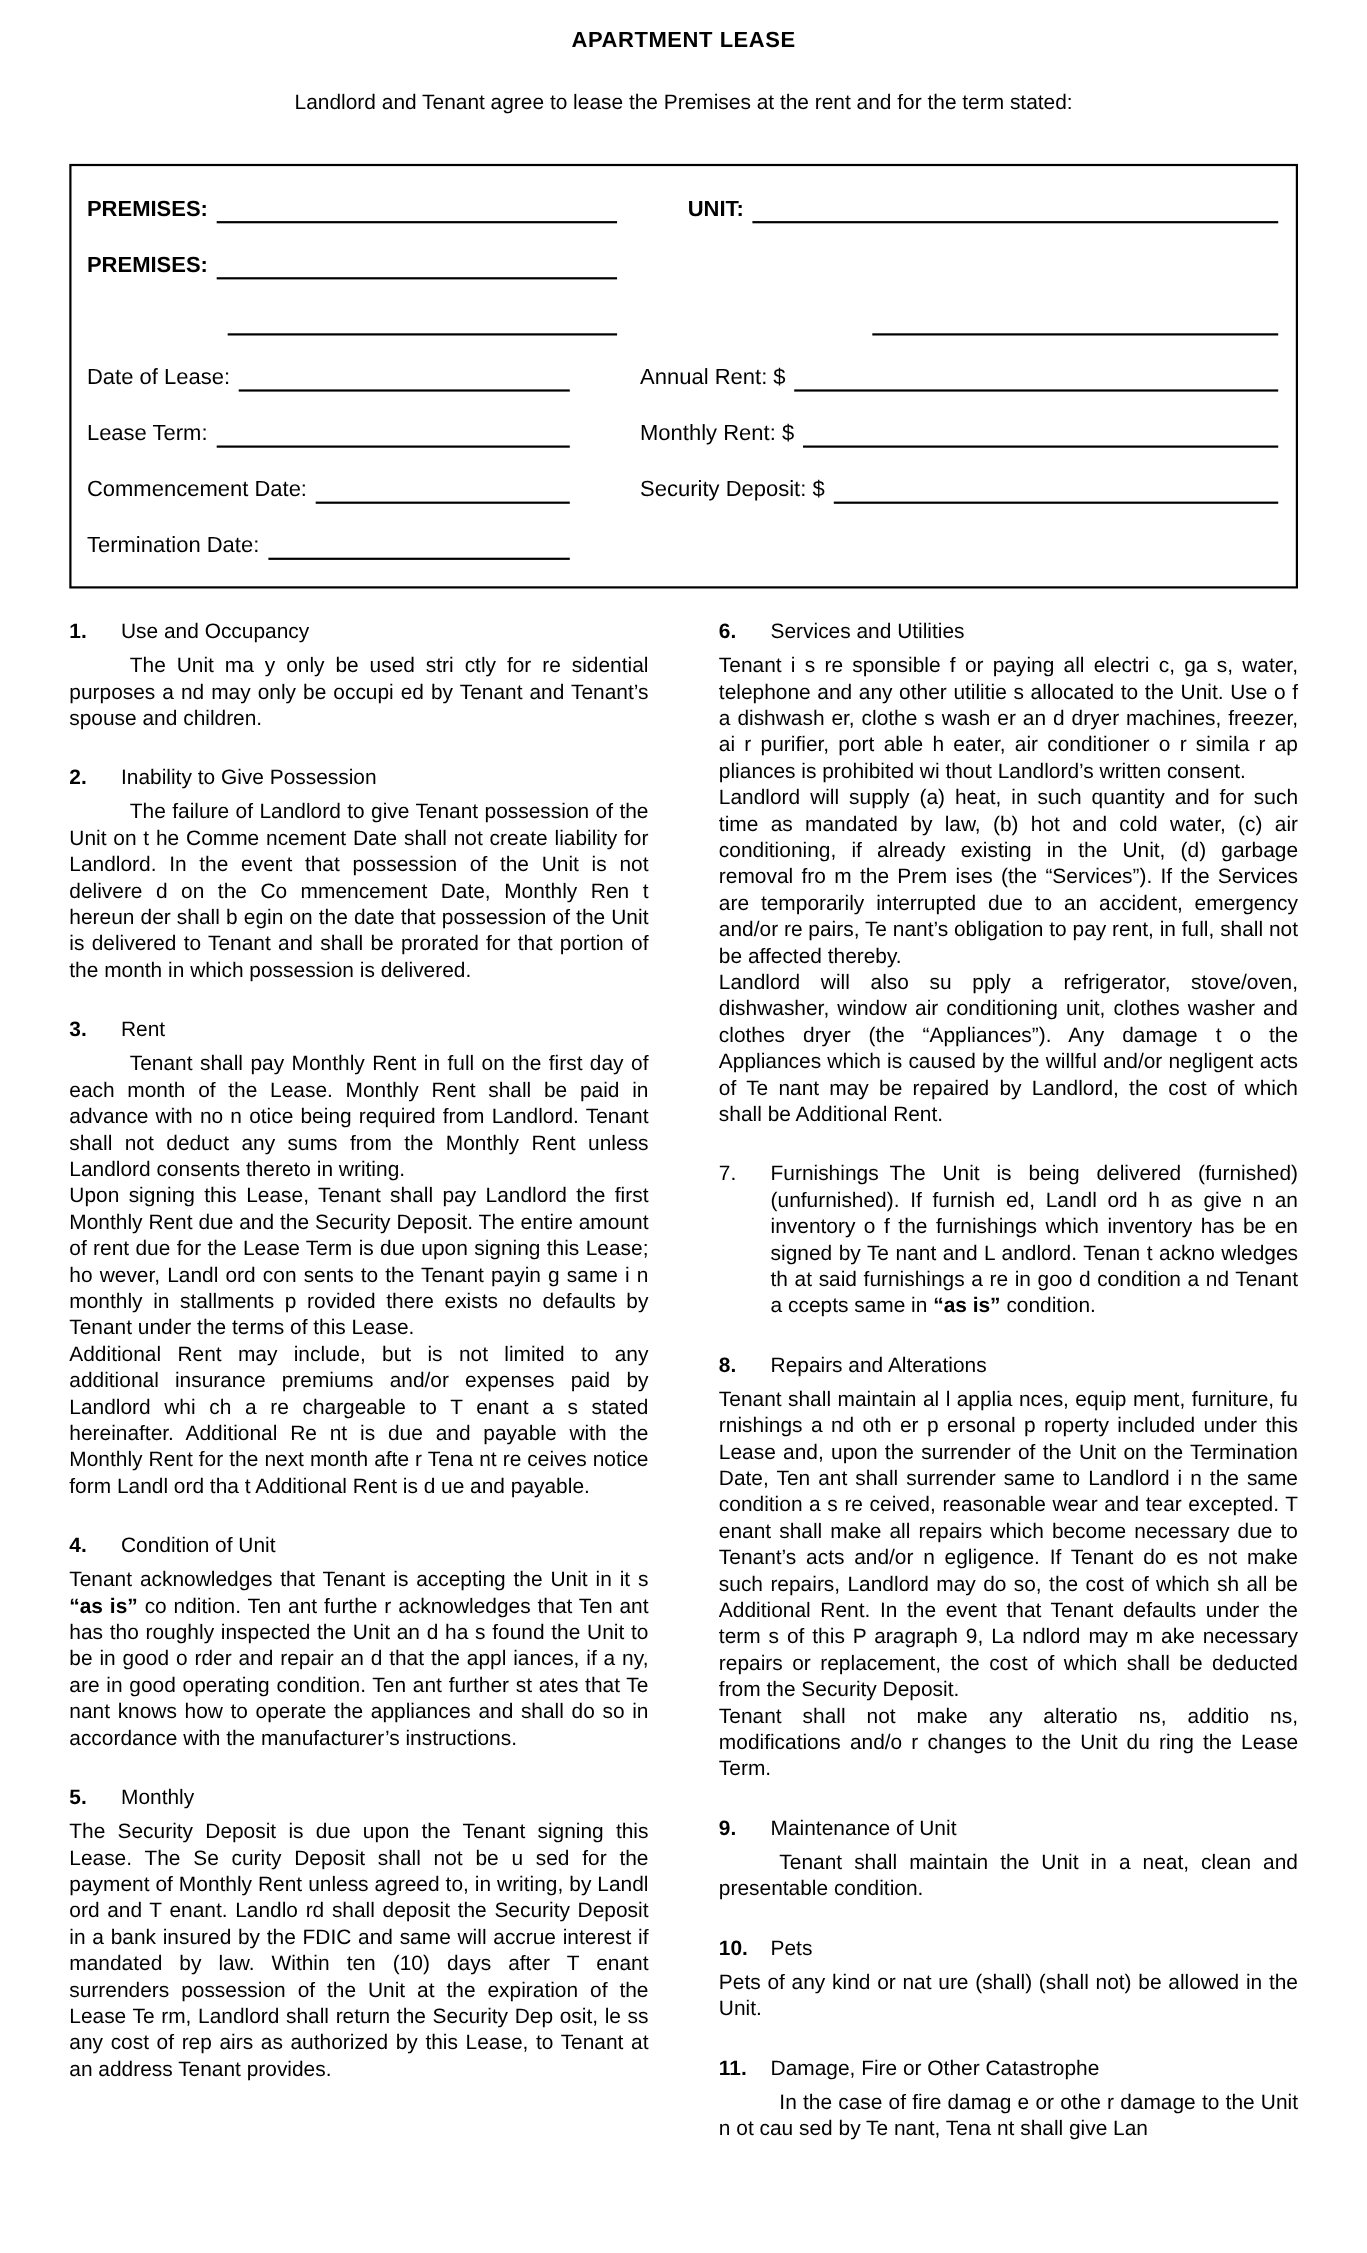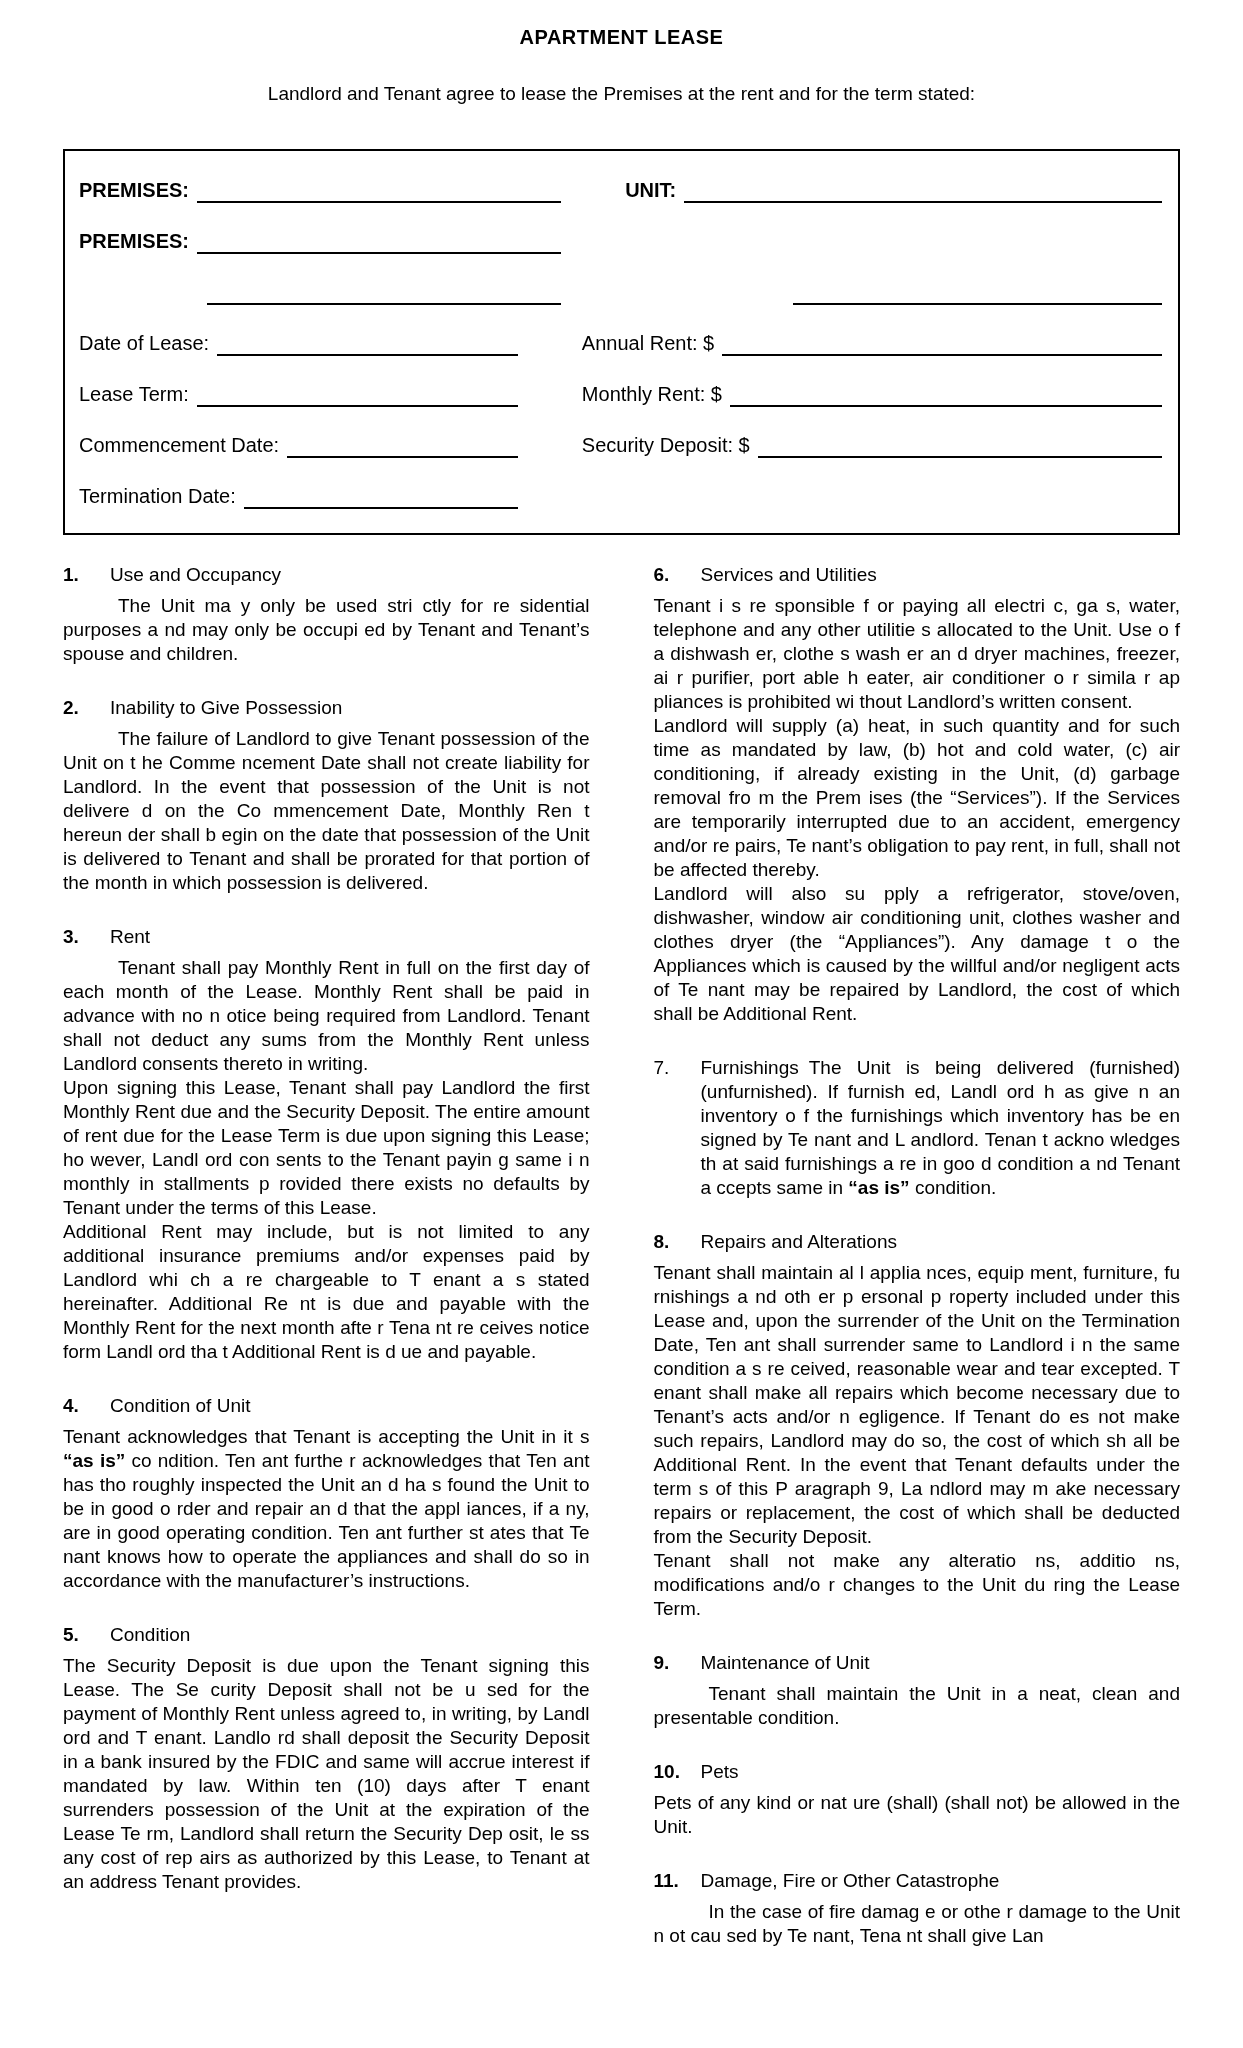--- a/index.html
+++ b/index.html
@@ -144,21 +144,21 @@
           <p class="heading"><span class="num">3.</span><span class="sec-title">Rent</span></p>
           <p class="par indent"><span>Tenant shall pay Monthly Rent in full on the first day of each month of the Lease.  Monthly Rent shall be paid in advance with no n otice being required from Landlord.  Tenant shall not deduct any sums from the Monthly Rent unless Landlord consents thereto in writing.</span></p>
           <p class="par"><span>Upon signing this Lease, Tenant shall pay Landlord the first Monthly Rent due and the Security Deposit.  The entire amount of rent due for the Lease Term is due upon signing this Lease; ho wever, Landl ord con sents to the Tenant payin g same i n monthly in stallments p rovided there exists no defaults by Tenant under the terms of this Lease.</span></p>
           <p class="par"><span>Additional Rent may include, but is not limited to any additional insurance premiums and/or expenses paid by Landlord whi ch a re chargeable to T enant a s stated hereinafter.  Additional Re nt is due and payable with the Monthly Rent for the next month afte r Tena nt re ceives notice form Landl ord tha t Additional Rent is d ue and payable.</span></p>
         </div>
         <div class="section">
           <p class="heading"><span class="num">4.</span><span class="sec-title">Condition of Unit</span></p>
           <p class="par"><span>Tenant acknowledges that Tenant is accepting the Unit in it s </span><span class="bold">“as is”</span><span> co ndition.  Ten ant furthe r acknowledges that Ten ant has tho roughly inspected the Unit an d ha s found the Unit to be in good o rder and repair an d that the appl iances, if a ny, are in good operating condition.  Ten ant further st ates that Te nant knows how to operate the appliances and shall do so in accordance with the manufacturer’s instructions.</span></p>
         </div>
         <div class="section">
-          <p class="heading"><span class="num">5.</span><span class="sec-title">Condition</span></p>
+          <p class="heading"><span class="num">5.</span><span class="sec-title">Monthly</span></p>
           <p class="par"><span>The Security Deposit is due upon the Tenant signing this Lease.  The Se curity Deposit shall not be u sed for the payment of Monthly Rent unless agreed to, in writing, by Landl ord and T enant.  Landlo rd shall deposit the Security Deposit in a bank insured by the FDIC and same will accrue interest if mandated by law.  Within ten (10) days after T enant surrenders possession of the Unit at the expiration of the Lease Te rm, Landlord shall return the Security Dep osit, le ss any cost of rep airs as authorized by this Lease, to Tenant at an address Tenant provides.</span></p>
         </div>
       </div>
     <div class="col" id="col-right">
         <div class="section">
           <p class="heading"><span class="num">6.</span><span class="sec-title">Services and Utilities</span></p>
           <p class="par"><span>Tenant i s re sponsible f or paying all electri c, ga s, water, telephone and any other utilitie s allocated to the Unit.  Use o f a dishwash er, clothe s wash er an d dryer machines, freezer, ai r purifier, port able h eater, air conditioner o r simila r ap pliances is prohibited wi thout Landlord’s written consent.</span></p>
           <p class="par"><span>Landlord will supply (a) heat, in such quantity and for such time as mandated by law, (b) hot and cold water, (c) air conditioning, if already existing in the Unit, (d) garbage removal fro m the Prem ises (the “Services”).   If the Services are temporarily interrupted due to an accident, emergency and/or re pairs, Te nant’s obligation to pay rent, in full, shall not be affected thereby.</span></p>
           <p class="par"><span>Landlord will also su pply a refrigerator, stove/oven, dishwasher, window air conditioning unit, clothes washer and clothes dryer (the “Appliances”).  Any damage t o the Appliances which is caused by the willful and/or negligent acts of Te nant may be repaired by Landlord, the cost of which shall be Additional Rent.</span></p>
         </div>

